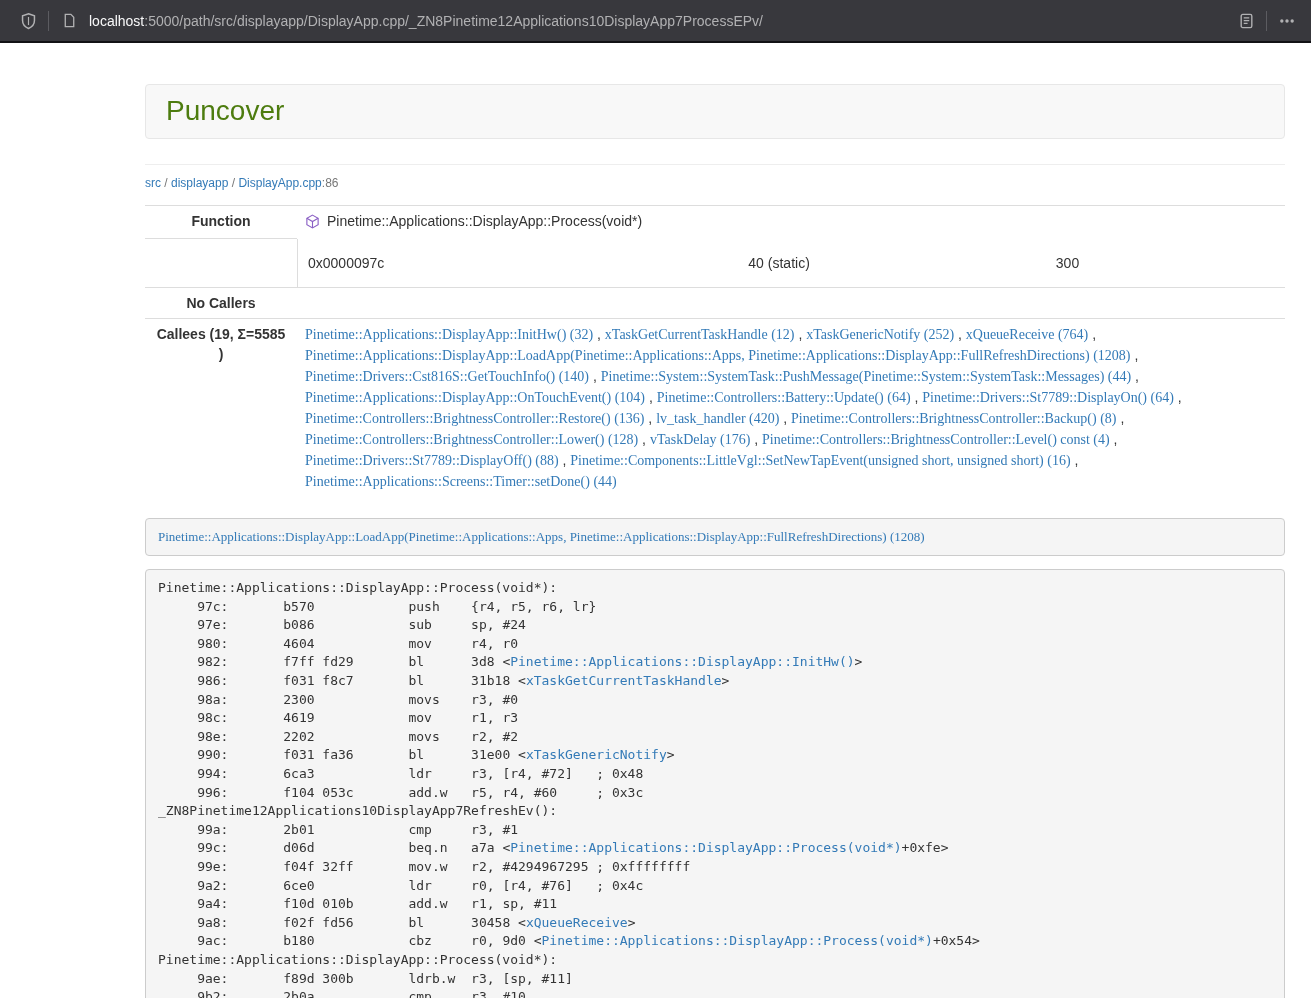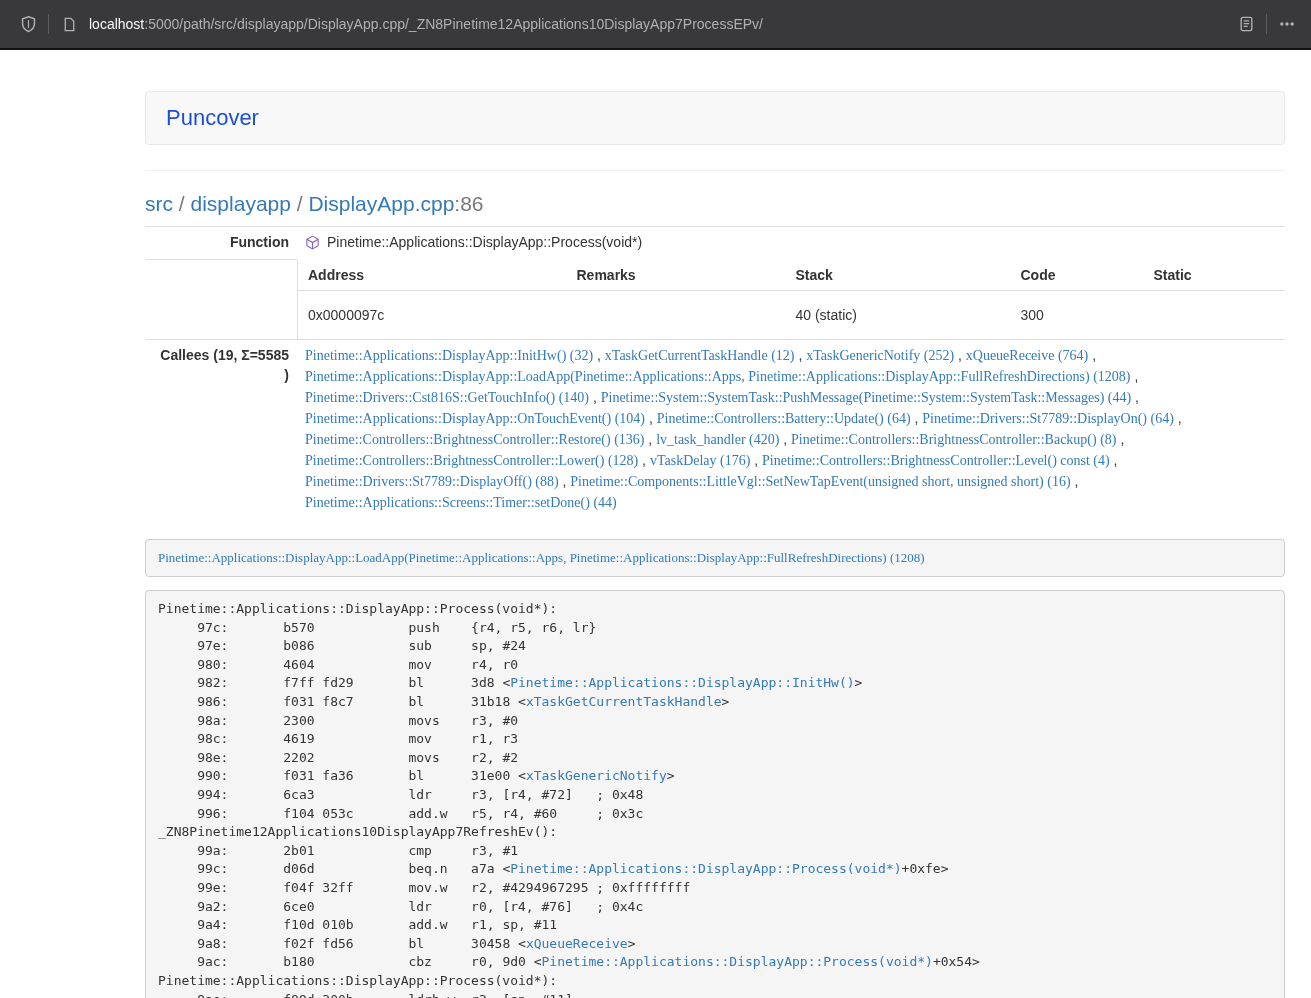--- a/index.html
+++ b/index.html
@@ -15,49 +15,49 @@
     --cube:#8a5fc4;
   }
   *{box-sizing:border-box;}
   html,body{margin:0;padding:0;background:#fff;}
   body{
     width:1311px;height:998px;overflow:hidden;
     font-family:"Liberation Sans",sans-serif;color:var(--text);
   }
   
   .topbar{
-    height:50px;background:var(--topbar-bg);
+    height:43px;background:var(--topbar-bg);
     border-bottom:2px solid #121215;
     display:flex;align-items:center;
     padding:0 14px 0 18px;
   }
   .topbar svg{display:block;}
   .tb-sep{width:1px;height:20px;background:#5c5c61;margin:0 10px;}
   .tb-icon{flex:0 0 auto;display:flex;align-items:center;justify-content:center;width:20px;height:24px;cursor:pointer;}
   .urltext{
     margin-left:10px;font-size:14px;white-space:nowrap;overflow:hidden;
     color:var(--topbar-dim);flex:1 1 auto;
   }
   .urlhost{color:var(--topbar-text);}
   
   .container{margin-left:145px;width:1140px;}
   .jumbotron{
     margin-top:41px;background:#f8f8f8;border:1px solid #e7e7e7;border-radius:4px;
     padding:14px 20px;
   }
-  .jumbotron .title{font-size:22px;line-height:24px;color:#1d4ed8;}
+  .jumbotron .title{font-size:28px;line-height:24px;color:#4d7c0f;}
   hr.divider{border:0;border-top:1px solid #eeeeee;margin:25px 0 0 0;}
-  .breadcrumb{margin-top:23px;font-size:21px;line-height:20px;}
+  .breadcrumb{margin-top:8px;font-size:12px;line-height:20px;}
   .breadcrumb a{color:var(--link);text-decoration:none;}
   .bc-sep,.bc-suffix{color:var(--muted);}
   a.lnk{color:var(--link);text-decoration:none;cursor:pointer;font-family:Liberation Serif, serif;}
   
   table.main{width:100%;border-collapse:collapse;margin-top:12px;font-size:14px;line-height:20px;}
   table.main th.rowhead{
-    width:152px;text-align:right;vertical-align:top;font-weight:bold;
+    width:152px;text-align:center;vertical-align:top;font-weight:bold;
     padding:5px 8px;border-top:1px solid var(--table-border);
   }
   table.main td.rowval{padding:5px 8px;border-top:1px solid var(--table-border);vertical-align:top;}
   table.main td.nested-cell{padding:0;border-top:none;vertical-align:top;}
   table.inner{width:100%;border-collapse:collapse;border-left:1px solid var(--table-border);font-size:14px;line-height:20px;}
   table.inner th{text-align:left;font-weight:bold;padding:5px 10px;border-bottom:1px solid var(--table-border);}
   table.inner td{padding:14px 10px;}
   table.inner .c-address{width:269px;}
   table.inner .c-remarks{width:219px;}
   table.inner .c-stack{width:225px;}
@@ -131,37 +131,34 @@
           </svg>
           <span>Pinetime::Applications::DisplayApp::Process(void*)</span>
         </span>
       </td>
     </tr>
     <tr>
       <th class="rowhead"></th>
       <td class="nested-cell">
         <table class="inner">
           <tbody>
-                <tr>
-            <th class="c-address">Address</th>
-            <th class="c-remarks">Remarks</th>
-            <th class="c-stack">Stack</th>
-            <th class="c-code">Code</th>
-            <th>Static</th>
-          </tr>
           <tr>
             <td>0x0000097c</td>
             <td></td>
             <td>40 (static)</td>
             <td>300</td>
             <td></td>
           </tr>
         </tbody>
             </table>
       </td>
+    </tr>
+    <tr>
+      <th class="rowhead">No Callers</th>
+      <td class="rowval"></td>
     </tr>
     <tr>
       <th class="rowhead">Callees (19, Σ=5585 )</th>
       <td class="rowval"><a class="lnk" href="#">Pinetime::Applications::DisplayApp::InitHw() (32)</a> , <a class="lnk" href="#">xTaskGetCurrentTaskHandle (12)</a> , <a class="lnk" href="#">xTaskGenericNotify (252)</a> , <a class="lnk" href="#">xQueueReceive (764)</a> , <a class="lnk" href="#">Pinetime::Applications::DisplayApp::LoadApp(Pinetime::Applications::Apps, Pinetime::Applications::DisplayApp::FullRefreshDirections) (1208)</a> , <a class="lnk" href="#">Pinetime::Drivers::Cst816S::GetTouchInfo() (140)</a> , <a class="lnk" href="#">Pinetime::System::SystemTask::PushMessage(Pinetime::System::SystemTask::Messages) (44)</a> , <a class="lnk" href="#">Pinetime::Applications::DisplayApp::OnTouchEvent() (104)</a> , <a class="lnk" href="#">Pinetime::Controllers::Battery::Update() (64)</a> , <a class="lnk" href="#">Pinetime::Drivers::St7789::DisplayOn() (64)</a> , <a class="lnk" href="#">Pinetime::Controllers::BrightnessController::Restore() (136)</a> , <a class="lnk" href="#">lv_task_handler (420)</a> , <a class="lnk" href="#">Pinetime::Controllers::BrightnessController::Backup() (8)</a> , <a class="lnk" href="#">Pinetime::Controllers::BrightnessController::Lower() (128)</a> , <a class="lnk" href="#">vTaskDelay (176)</a> , <a class="lnk" href="#">Pinetime::Controllers::BrightnessController::Level() const (4)</a> , <a class="lnk" href="#">Pinetime::Drivers::St7789::DisplayOff() (88)</a> , <a class="lnk" href="#">Pinetime::Components::LittleVgl::SetNewTapEvent(unsigned short, unsigned short) (16)</a> , <a class="lnk" href="#">Pinetime::Applications::Screens::Timer::setDone() (44)</a></td>
     </tr>
   </tbody>
     </table>
 
   <pre class="hl"><a class="lnk" href="#">Pinetime::Applications::DisplayApp::LoadApp(Pinetime::Applications::Apps, Pinetime::Applications::DisplayApp::FullRefreshDirections) (1208)</a></pre>
 

